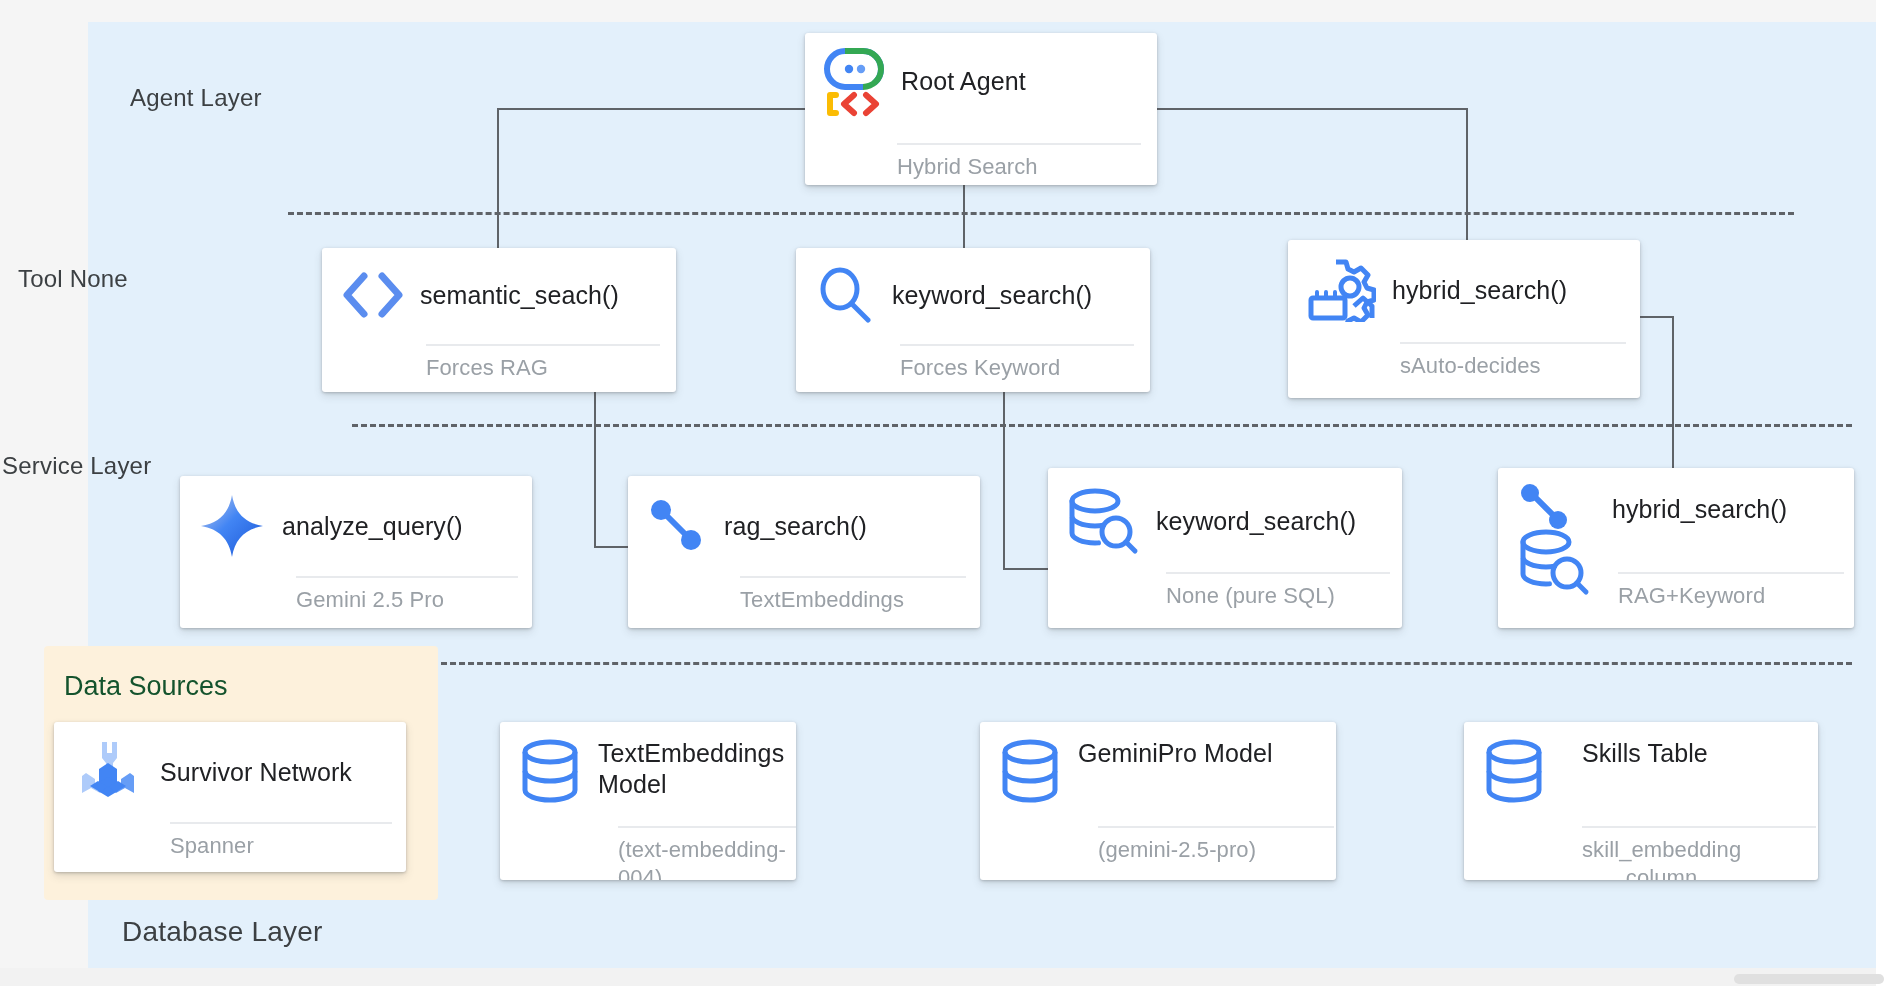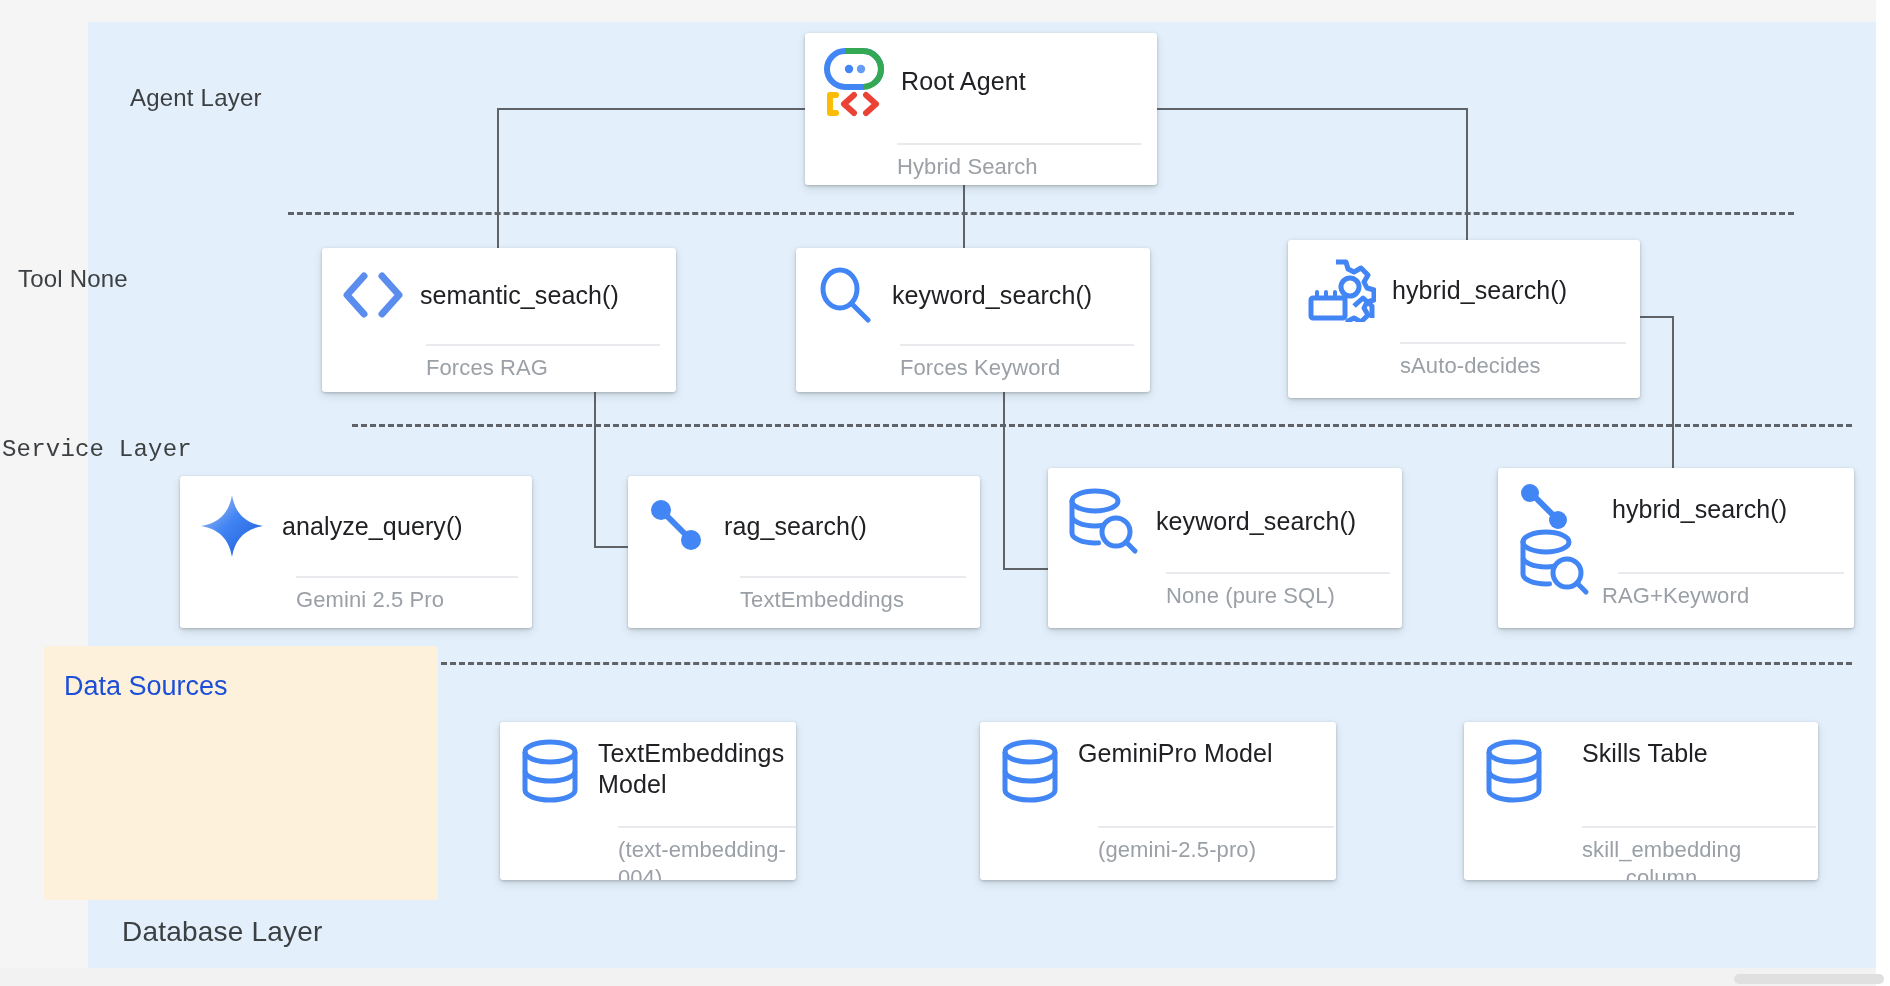--- a/index.html
+++ b/index.html
@@ -79,41 +79,41 @@
   }
 
   
   .ds-panel{
     position:absolute;
     background:#fdf1dc;
     border-radius:4px;
   }
   .ds-title{
     position:absolute;
-    color:#1d4ed8;font-size:27px;white-space:nowrap;
+    color:#14532d;font-size:27px;white-space:nowrap;
   }
 
   
   .nub{
     position:absolute;right:6px;bottom:2px;width:150px;height:10px;
     background:#e0e0e0;border-radius:6px;
   }
 </style>
 </head>
 <body>
 
 <div id="stage">
 
   <div class="canvas"></div>
   <div class="bottom-strip"></div>
   <div class="right-strip"></div>
 
   <div class="layer-label" style="left:130px;top:84px;">Agent Layer</div>
   <div class="layer-label" style="left:18px;top:265px;">Tool None</div>
-  <div class="layer-label" style="left:2px;top:436px;font-family:Liberation Mono, monospace;">Service Layer</div>
+  <div class="layer-label" style="left:2px;top:452px;">Service Layer</div>
   <div class="layer-label" style="left:122px;top:916px;font-size:28px;">Database Layer</div>
 
   <div class="dashed" style="left:288px;top:212px;width:1506px;"></div>
   <div class="dashed" style="left:352px;top:424px;width:1500px;"></div>
   <div class="dashed" style="left:432px;top:662px;width:1420px;"></div>
 
   <div class="line h" style="left:497px;top:108px;width:970px;"></div>
 
   <div class="line v" style="left:497px;top:108px;height:140px;"></div>
 
@@ -262,27 +262,45 @@
           <ellipse cx="30" cy="62" rx="23" ry="10" fill="none" stroke="#4285f4" stroke-width="5"></ellipse>
           <path d="M7 62 v15 c0 5.5 10.3 10 23 10 c3 0 5.9-.25 8.5-.7" fill="none" stroke="#4285f4" stroke-width="5" stroke-linecap="round"></path>
           <path d="M7 79 v15 c0 5.5 10.3 10 23 10 c1.2 0 2.4-.04 3.5-.12" fill="none" stroke="#4285f4" stroke-width="5" stroke-linecap="round"></path>
           <circle cx="51" cy="93" r="14" fill="none" stroke="#4285f4" stroke-width="5"></circle>
           <path d="M61 103 L70 112" stroke="#4285f4" stroke-width="5" stroke-linecap="round"></path>
         </svg>
       </div>
       <div class="title" style="margin-top:14px;">hybrid_search()</div>
     </div>
     <div class="divider" style="left:120px;top:104px;width:226px;"></div>
-    <div class="sub" style="left:104px;top:114px;">RAG+Keyword</div>
+    <div class="sub" style="left:120px;top:114px;">RAG+Keyword</div>
   </div>
 
   <div class="ds-panel" style="left:44px;top:646px;width:394px;height:254px;">
     <div class="ds-title" style="left:20px;top:25px;">Data Sources</div>
   </div>
 
+  <div class="card" style="left:54px;top:722px;width:352px;height:150px;">
+    <div class="row" style="height:86px;">
+      <div class="ico">
+        <svg width="72" height="72" viewBox="0 0 72 72">
+          <path d="M30 6 h5 v11 h5 V6 h5 v16 l-4 5 v12 h-7 V27 l-4-5 Z" fill="#aecbfa"></path>
+          <path d="M36 27 l9 6 v14 l-9 6 -9-6 V33 Z" fill="#4285f4"></path>
+          <path d="M10 40 l4-3 9 6 v5 l9 6 -4 3 -9-5 -9 5 v-10 Z" fill="#aecbfa"></path>
+          <path d="M62 40 l-4-3 -9 6 v5 l-9 6 4 3 9-5 9 5 v-10 Z" fill="#669df6"></path>
+          <path d="M36 41 l10 6 v8 l-10 6 -10-6 v-8 Z" fill="#4285f4"></path>
+          <path d="M18 50 l8-5 10 6 -8 5 Z" fill="#4285f4"></path>
+          <path d="M54 50 l-8-5 -10 6 8 5 Z" fill="#4285f4"></path>
+        </svg>
+      </div>
+      <div class="title">Survivor Network</div>
+    </div>
+    <div class="divider" style="left:116px;top:100px;width:222px;"></div>
+    <div class="sub" style="left:116px;top:110px;">Spanner</div>
+  </div>
 
   <div class="card" style="left:500px;top:722px;width:296px;height:158px;">
     <div class="row" style="height:104px;align-items:flex-start;padding-top:16px;">
       <div class="ico">
         <svg width="64" height="66" viewBox="0 0 64 66">
           <ellipse cx="32" cy="14" rx="25" ry="10" fill="none" stroke="#4285f4" stroke-width="5"></ellipse>
           <path d="M7 14 v19 c0 5.5 11.2 10 25 10 s25-4.5 25-10 V14" fill="none" stroke="#4285f4" stroke-width="5"></path>
           <path d="M7 33 v19 c0 5.5 11.2 10 25 10 s25-4.5 25-10 V33" fill="none" stroke="#4285f4" stroke-width="5"></path>
         </svg>
       </div>

